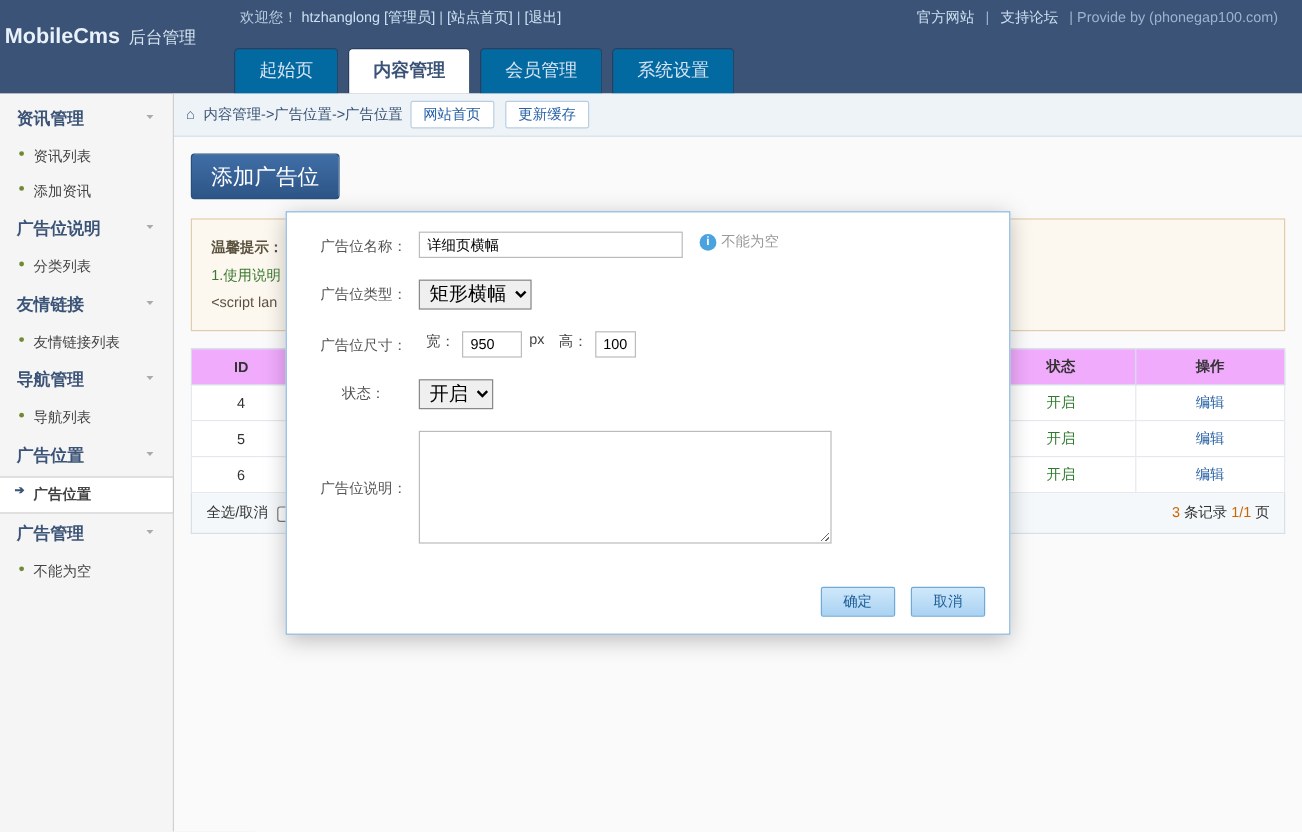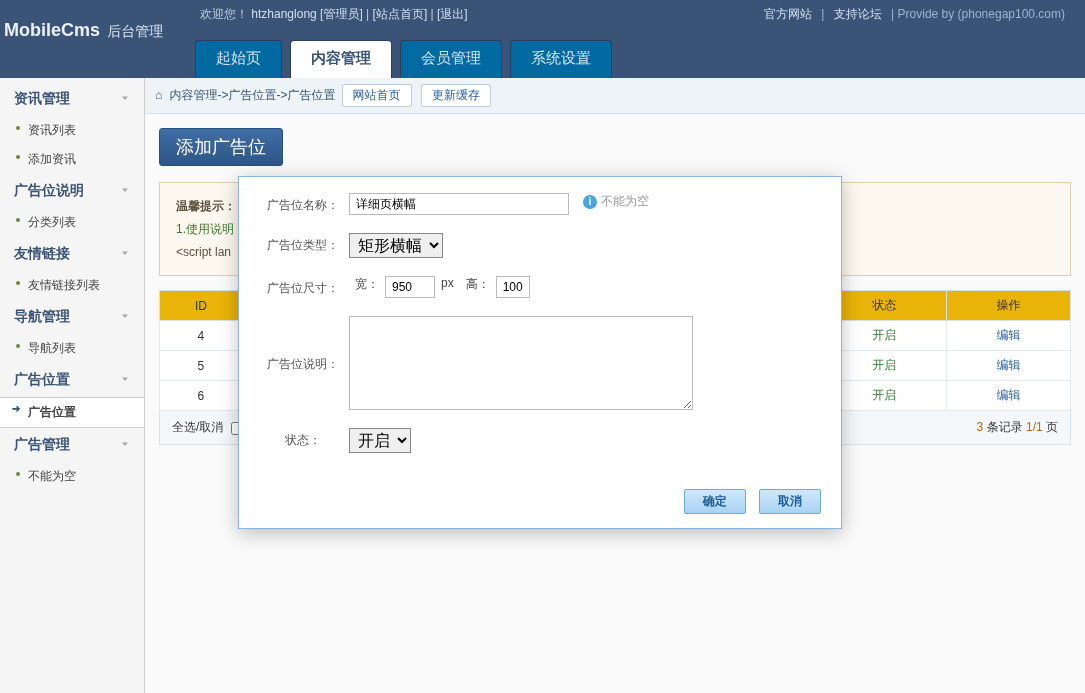--- a/index.html
+++ b/index.html
@@ -167,24 +167,24 @@
   .tip-box b { color: #5a513e; }
   .tip-box .g { color: #3a7a2f; }
 
   table.grid {
     width: 100%;
     border-collapse: collapse;
     margin-top: 14px;
     background: #fff;
   }
   table.grid th {
-    background: #eab308;
+    background: #f0abfc;
     border: 1px solid #d6e0e8;
     padding: 6px;
-    font-weight: normal;
+    font-weight: bold;
     color: #333;
   }
   table.grid td {
     border: 1px solid #e4e9ee;
     padding: 6px;
     text-align: center;
   }
   table.grid td .status { color: #2f7a2f; }
   table.grid td a { color: #2860a6; text-decoration: none; }
 
@@ -257,21 +257,20 @@
   }
   .modal-footer button {
     background: linear-gradient(#cfe8fb, #a9d2f2);
     border: 1px solid #6ea9d8;
     color: #1c5c96;
     padding: 3px 18px;
     margin-left: 10px;
     border-radius: 2px;
     cursor: pointer;
     font-size: 12px;
-    font-weight: bold;
   }
   .inline-lbl { margin: 0 6px; color:#444; }
 </style>
 </head>
 <body>
 
 <div class="topbar">
   <div class="welcome-row">
     <span>欢迎您！</span>
     <a href="#">htzhanglong</a>
@@ -407,27 +406,27 @@
     </div>
     <div class="form-row">
       <label>广告位尺寸：</label>
       <span class="inline-lbl">宽：</span>
       <input type="text" style="width: 50px;" value="950">
       <span class="inline-lbl">px</span>
       <span class="inline-lbl">高：</span>
       <input type="text" style="width: 34px;" value="100">
     </div>
     <div class="form-row">
-      <label style="padding-top:40px">广告位说明：</label>
-      <textarea style=""></textarea>
-    </div>
-    <div class="form-row">
       <label>状态：</label>
       <select>
         <option>开启</option>
       </select>
     </div>
+    <div class="form-row">
+      <label style="padding-top:40px">广告位说明：</label>
+      <textarea style=""></textarea>
+    </div>
   </div>
   <div class="modal-footer">
     <button>确定</button>
     <button>取消</button>
   </div>
 </div>
 
 </body></html>

